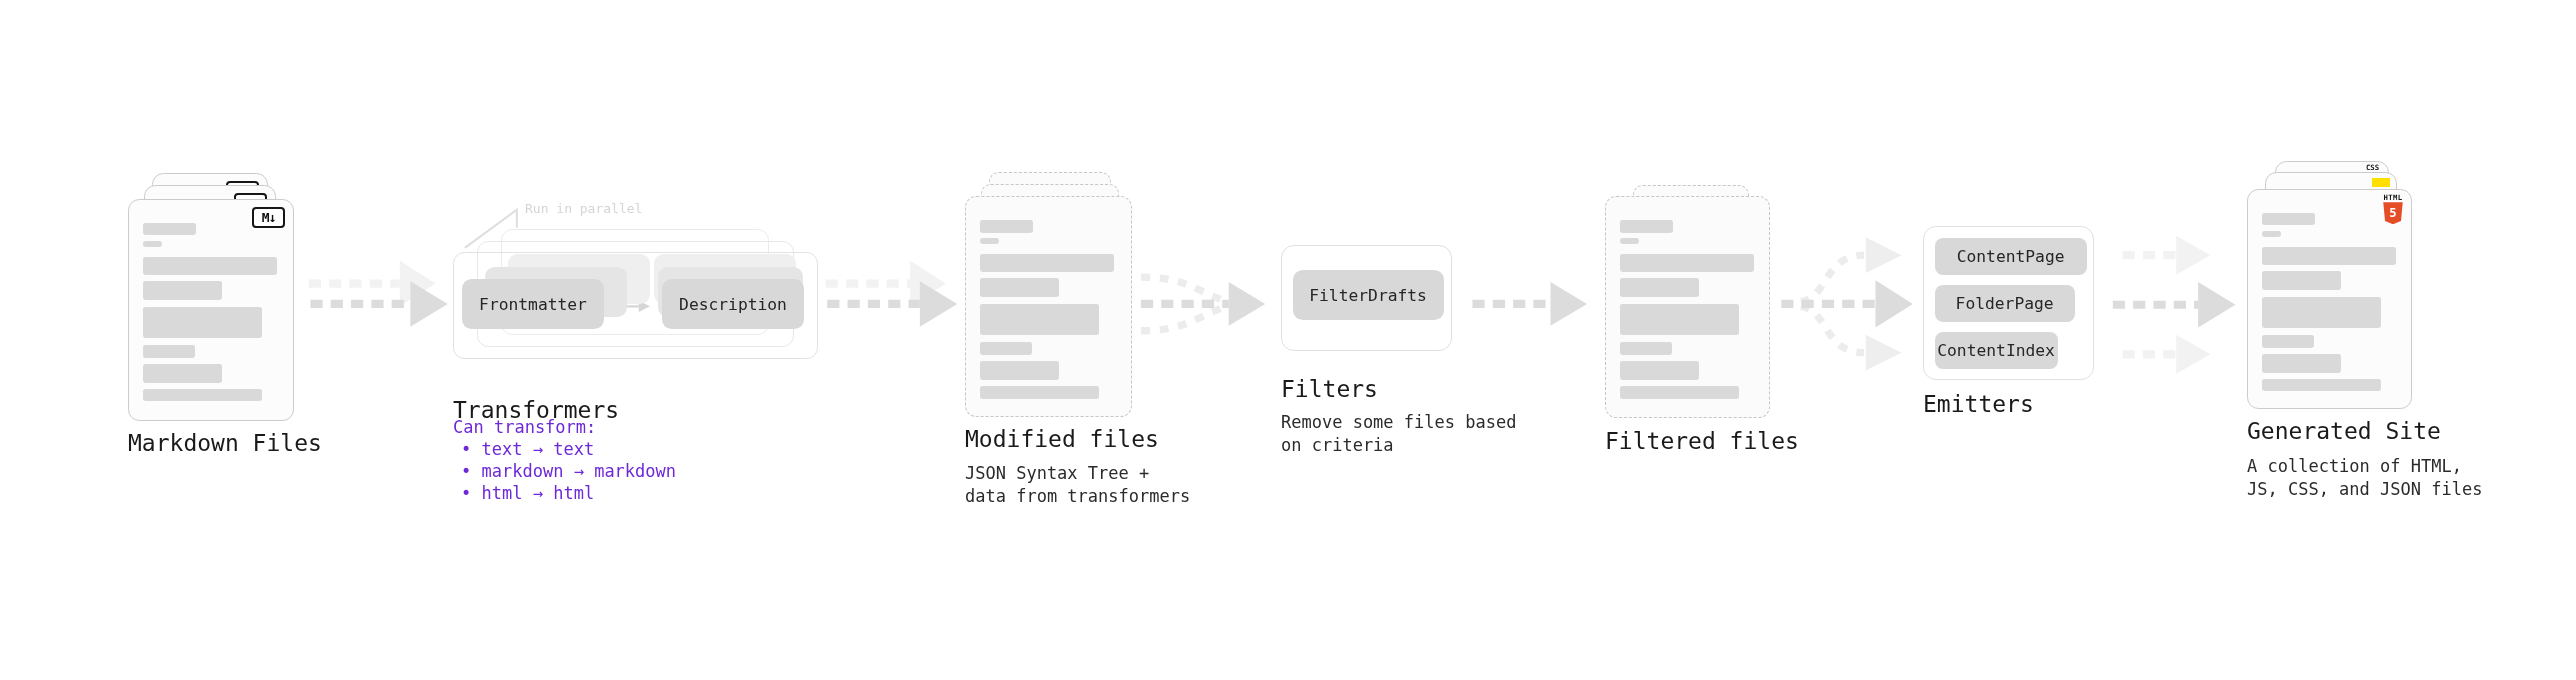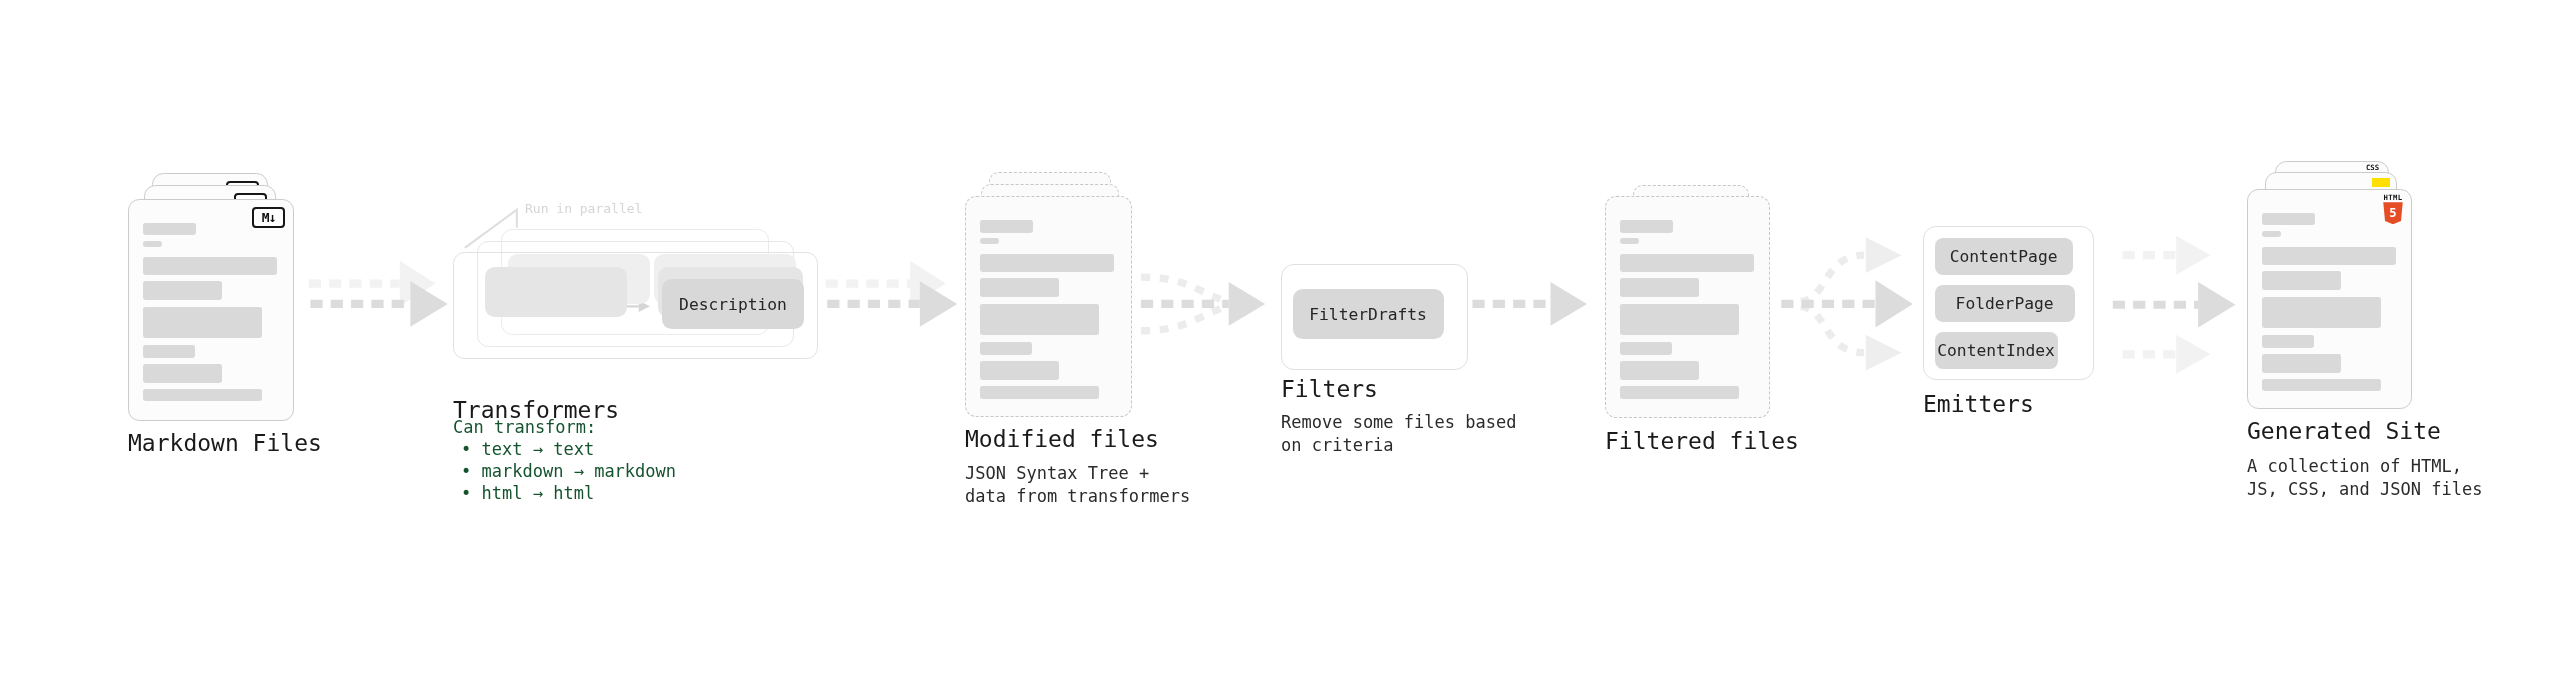--- a/index.html
+++ b/index.html
@@ -55,21 +55,21 @@
   .box{position:absolute;border:1.6px solid #e0e0e0;border-radius:13px;background:#fff;}
   .chip{position:absolute;background:var(--chip-gray);border-radius:9.8px;color:#262626;
         font-size:16.3px;display:flex;align-items:center;justify-content:center;white-space:nowrap;}
   .chip.echo1{background:#e5e5e5;}
   .chip.echo2{background:#efefef;}
   .chip.small{border-radius:8.1px;}
 
   
   .stage-title{position:absolute;font-size:23px;color:#1a1a1a;white-space:nowrap;}
   .stage-caption{position:absolute;font-size:17px;line-height:23px;color:#2b2b2b;white-space:pre-line;}
-  .cap-line{font-size:17px;line-height:22px;color:#14532d;white-space:pre;}
+  .cap-line{font-size:17px;line-height:22px;color:#6d28d9;white-space:pre;}
   .note{position:absolute;font-size:13px;color:#d5d5d5;white-space:nowrap;}
 
   
   .dash-main{stroke:var(--arrow-gray);stroke-width:10;stroke-dasharray:15 10;fill:none;}
   .head-main{fill:var(--arrow-gray);}
   .dash-light{stroke:#f2f2f2;stroke-width:10;stroke-dasharray:15 10;fill:none;}
   .head-light{fill:#f2f2f2;}
   .dash-soft{stroke:#ececec;stroke-width:9;stroke-dasharray:11 12;fill:none;}
   .head-soft{fill:#eeeeee;}
 </style>
@@ -159,20 +159,21 @@
   </div>
   <div class="stage-title" style="left:128px;top:430px">Markdown Files</div>
 
   <div class="note" style="left:525px;top:201px">Run in parallel</div>
   <div class="frame f-back" style="left:501px;top:229px;width:268px;height:106px"></div>
   <div class="frame f-mid" style="left:477px;top:241px;width:317px;height:106px"></div>
   <div class="frame" style="left:453px;top:252px;width:365px;height:107px"></div>
 
   <div class="chip echo2" style="left:508px;top:254px;width:142px;height:50px"></div>
   <div class="chip echo1" style="left:485px;top:267px;width:142px;height:50px"></div>
+  <div class="chip" style="left:462px;top:279px;width:142px;height:50px">Frontmatter</div>
 
   <div class="chip echo2" style="left:654px;top:254px;width:142px;height:50px"></div>
   <div class="chip echo1" style="left:658px;top:267px;width:145px;height:50px"></div>
   <div class="chip" style="left:662px;top:279px;width:142px;height:50px">Description</div>
 
   <div class="stage-title" style="left:453px;top:397px">Transformers</div>
   <div class="abs" style="left:453px;top:416px">
     <div class="cap-line">Can transform:</div>
     <div class="cap-line" style="padding-left:8.1px">• text → text</div>
     <div class="cap-line" style="padding-left:8.1px">• markdown → markdown</div>
@@ -192,21 +193,21 @@
           <i class="b6"></i>
           <i class="b7"></i>
           <i class="b8"></i>
         </div>
     </div>
   </div>
   <div class="stage-title" style="left:965px;top:426px">Modified files</div>
   <div class="stage-caption" style="left:965px;top:462px">JSON Syntax Tree +
 data from transformers</div>
 
-  <div class="box" style="left:1281px;top:264px;width:187px;height:106px">
+  <div class="box" style="left:1281px;top:245px;width:171px;height:106px">
     <div class="chip" style="left:10.6px;top:24.4px;width:151px;height:50px">FilterDrafts</div>
   </div>
   <div class="stage-title" style="left:1281px;top:376px">Filters</div>
   <div class="stage-caption" style="left:1281px;top:411px">Remove some files based
 on criteria</div>
 
   <div class="stack" style="left:1605px;top:185px;width:165px;height:233px">
     <div class="tab" style="left:28.4px;right:21px;top:0;height:16.3px"></div>
     <div class="file-card dashed" style="left:0;right:0;top:11.4px;bottom:0">
       <div class="bars">
@@ -217,21 +218,21 @@
           <i class="b5"></i>
           <i class="b6"></i>
           <i class="b7"></i>
           <i class="b8"></i>
         </div>
     </div>
   </div>
   <div class="stage-title" style="left:1605px;top:428px">Filtered files</div>
 
   <div class="box" style="left:1923px;top:226px;width:171px;height:154px">
-    <div class="chip small" style="left:10.6px;top:10.6px;width:138px;height:37px">ContentPage</div>
+    <div class="chip small" style="left:10.6px;top:10.6px;width:152px;height:37px">ContentPage</div>
     <div class="chip small" style="left:10.6px;top:58px;width:140px;height:37px">FolderPage</div>
     <div class="chip small" style="left:10.6px;top:105px;width:123px;height:37px">ContentIndex</div>
   </div>
   <div class="stage-title" style="left:1923px;top:391px">Emitters</div>
 
   <div class="stack" style="left:2247px;top:161px;width:165px;height:248px">
     <div class="file-card" style="left:28.4px;right:23px;top:0;height:222px">
       <div class="css-mini">
         <div class="t">CSS</div>
         <div class="bar"></div>

